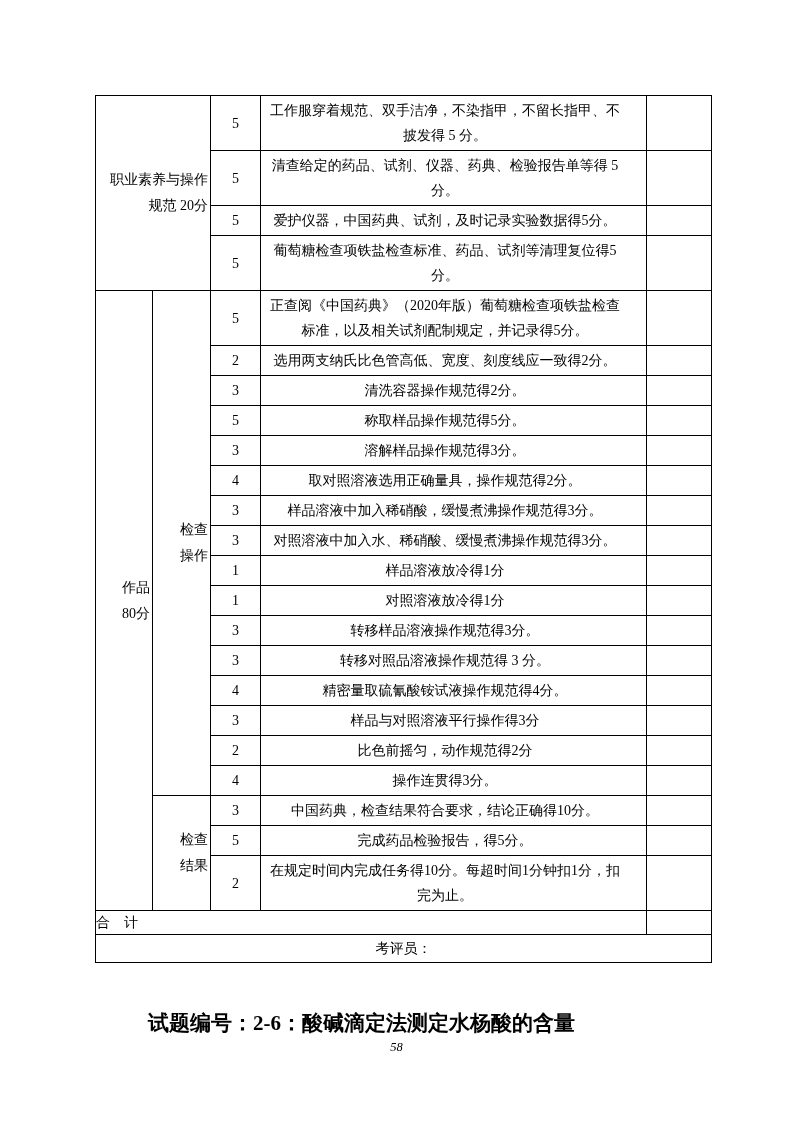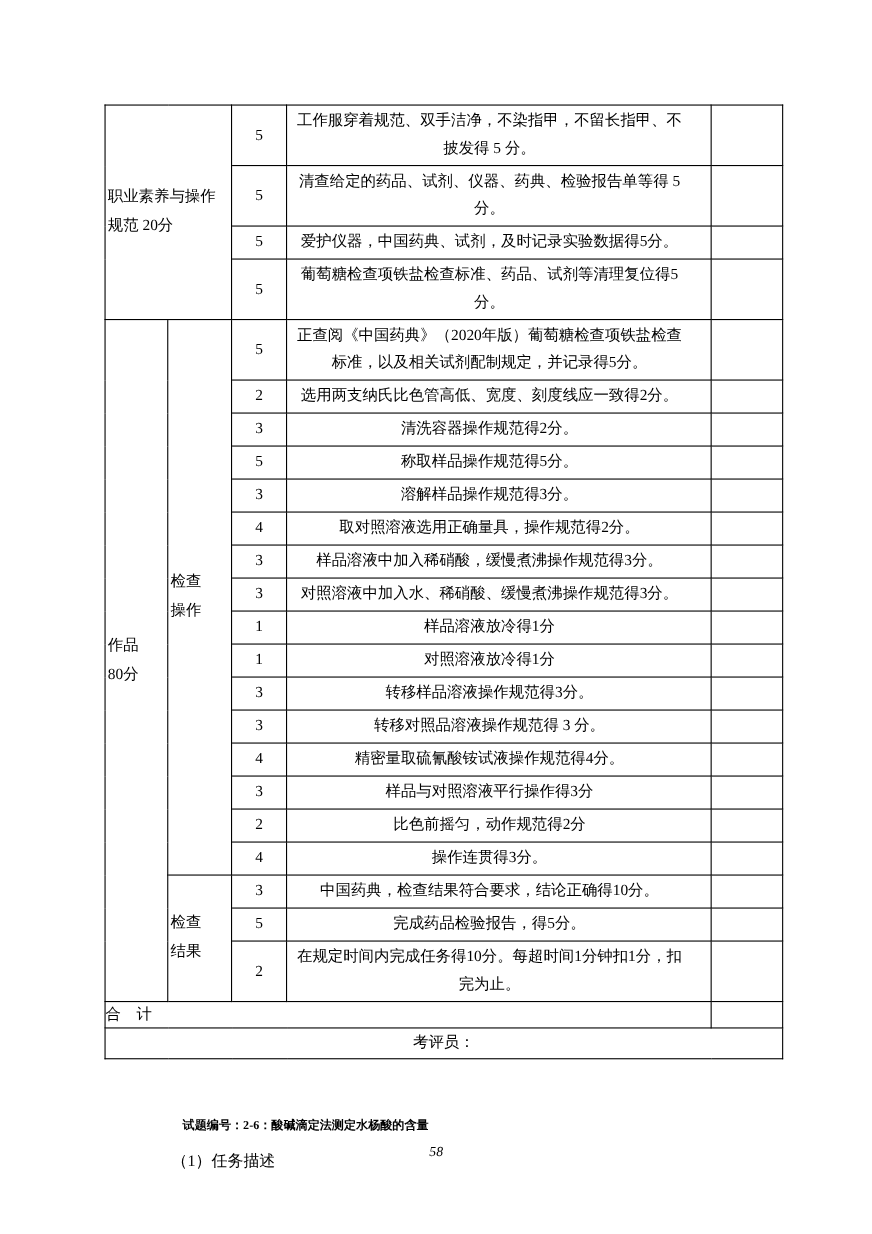--- a/index.html
+++ b/index.html
@@ -23,21 +23,21 @@
     border-collapse: collapse;
     table-layout: fixed;
     width: 616px;
   }
   table.rubric td {
     border: 1px solid #000000;
     font-size: 14px;
     color: #000000;
   }
   td.cat-cell, td.sub-cell {
-    text-align: left;
+    text-align: right;
     vertical-align: middle;
     line-height: 26px;
     padding: 2px 2px;
   }
   td.score-cell {
     text-align: center;
     vertical-align: middle;
     line-height: 25px;
   }
   td.desc-cell {
@@ -55,22 +55,22 @@
     padding: 0;
   }
   td.examiner-cell {
     height: 28px;
     vertical-align: middle;
     line-height: 22px;
     padding: 2px 8px;
     text-align: center;
   }
   .heading {
-    margin: 50px 0 0 71px;
-    font-size: 11px;
+    margin: 50px 0 0 53px;
+    font-size: 21px;
     font-weight: bold;
     line-height: 20px;
   }
   .task {
     margin: 13px 0 0 61px;
     font-size: 14.5px;
     line-height: 20px;
   }
   .pagenum {
     position: absolute;
@@ -230,16 +230,15 @@
           <tr>
             <td class="total-cell" colspan="4">合　计</td>
             <td class="entry-cell"></td>
           </tr>
           <tr>
             <td class="examiner-cell" colspan="5">考评员：</td>
           </tr>
         </tbody>
     </table>
     <div class="heading">试题编号：2-6：酸碱滴定法测定水杨酸的含量</div>
-    <div class="task">（1）任务描述</div>
   </div>
   <div class="pagenum">58</div>
 </div>
 
 </body></html>

